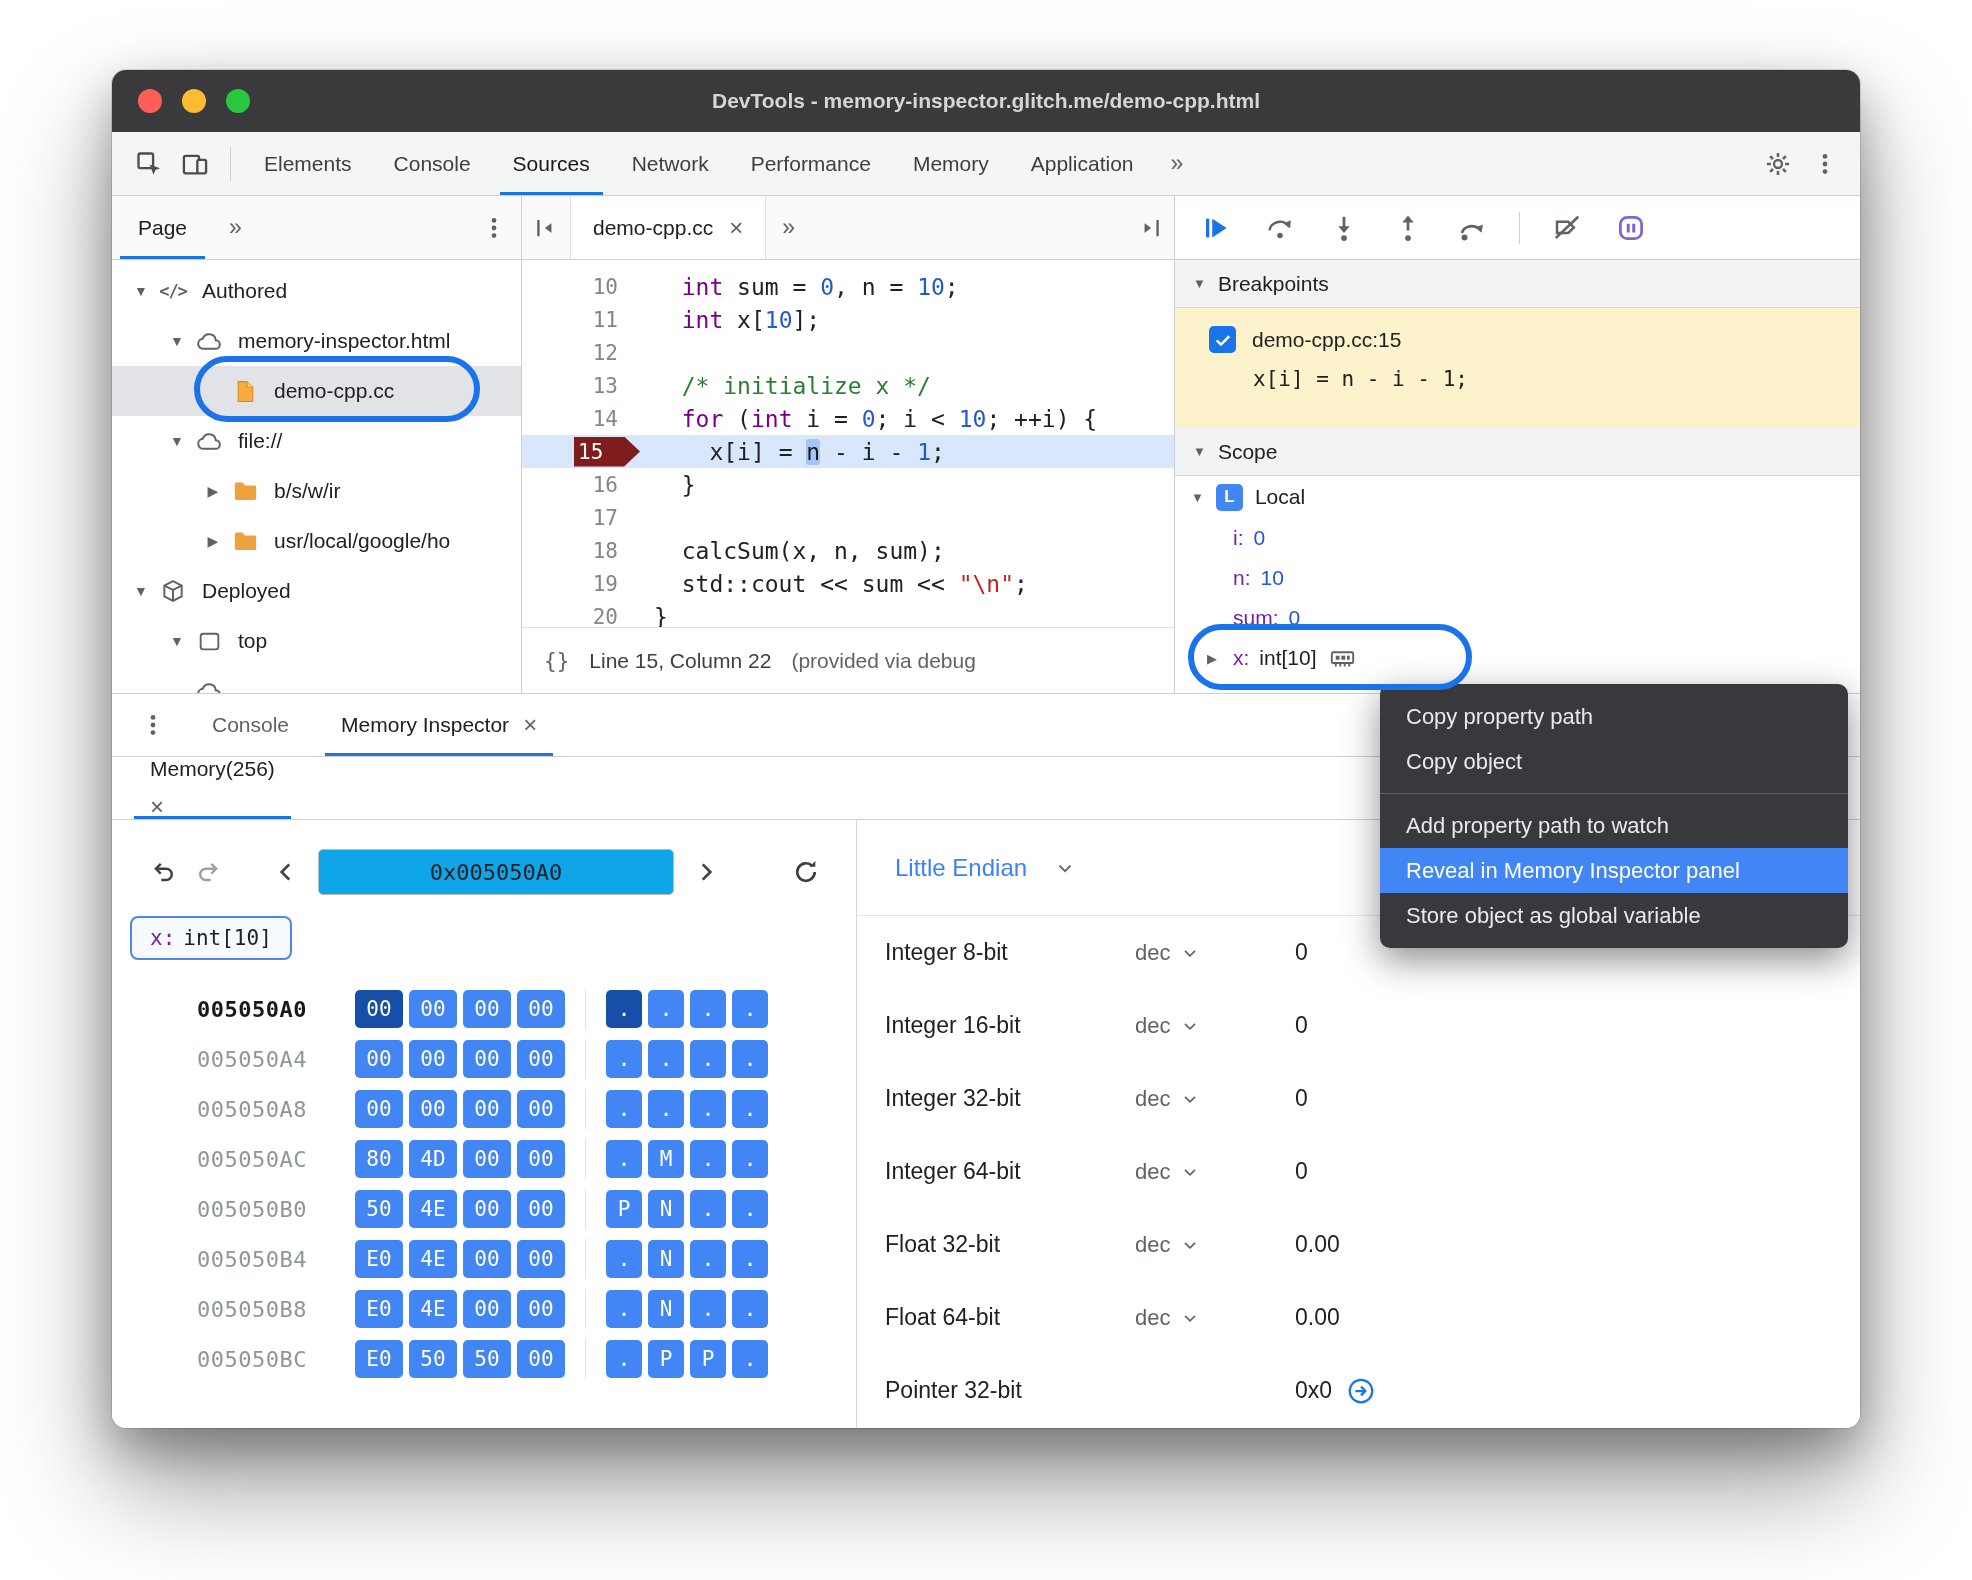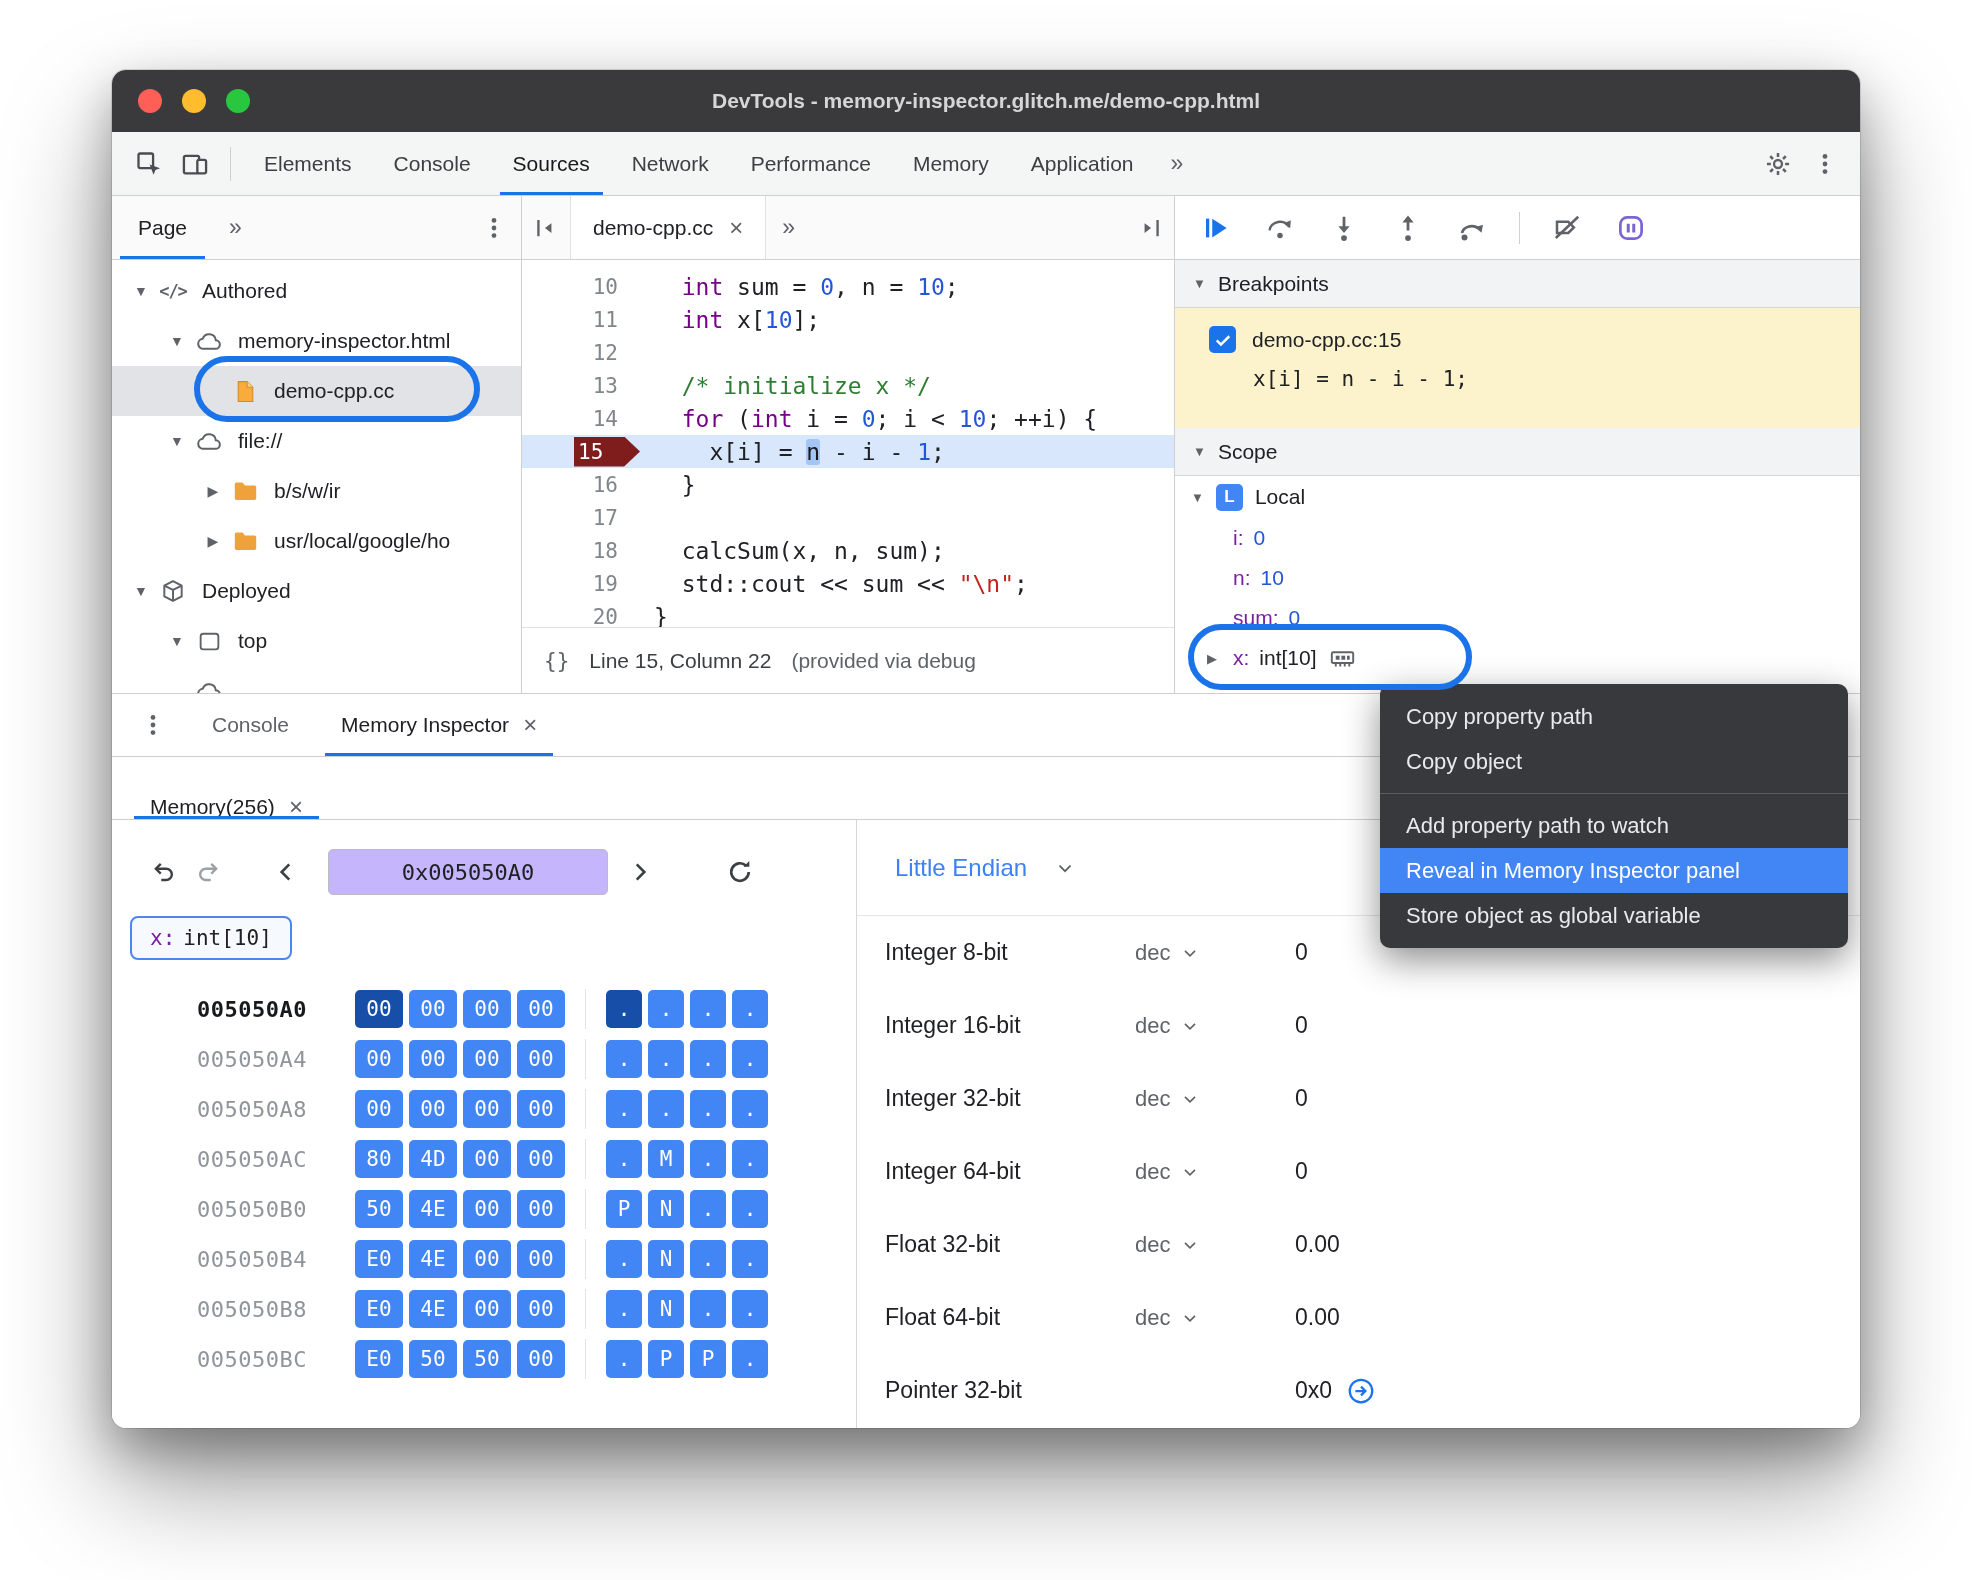--- a/index.html
+++ b/index.html
@@ -95,30 +95,30 @@
 
   
   .drawer { position:absolute; top:623px; left:0; right:0; bottom:0; border-top:1px solid #cfcfcf; background:#fff;
             display:flex; flex-direction:column; }
   .drawer-tabbar { height:63px; flex:none; border-bottom:1px solid #cfcfcf; display:flex; align-items:center; background:#fff; }
   .drawer-vdots { padding:0 20px 0 28px; color:#5f6368; display:flex; }
   .drawer-tab { height:100%; display:flex; align-items:center; gap:14px; padding:0 26px; font-size:21px; color:#5f6368; position:relative; }
   .drawer-tab.selected { color:#202124; }
   .drawer-tab.selected::after { content:""; position:absolute; left:10px; right:10px; bottom:0; height:3px; background:#1a73e8; }
   .mi-tabbar { height:63px; flex:none; border-bottom:1px solid #cfcfcf; display:flex; align-items:center; }
-  .mi-tab { margin-left:16px; height:100%; display:flex; align-items:flex-end; gap:14px; padding:0 22px;
-            font-size:21px; color:#202124; position:relative; }
+  .mi-tab { margin-left:16px; height:100%; display:flex; align-items:flex-start; gap:14px; padding:0 22px;
+            font-size:21px; color:#202124; position:relative;flex-direction:column; }
   .mi-tab::after { content:""; position:absolute; left:6px; right:6px; bottom:0; height:3px; background:#1a73e8; }
   .mi-body { flex:1; min-height:0; display:flex; }
   .mi-left { width:745px; flex:none; border-right:1px solid #d6d6d6; }
   .mi-nav { display:flex; align-items:center; margin:28px 0 0 30px; height:48px; }
   .nav-icn { width:44px; height:44px; display:flex; align-items:center; justify-content:center; color:#3c4043; }
   .nav-icn.dim { color:#9aa0a6; }
   .nav-back { margin-left:34px; } .nav-fwd { margin-left:10px; }
-  .addr-input { width:280px; height:46px; margin-left:20px; border:1px solid #b9bdc1; border-radius:5px; background:#c4b5fd;
+  .addr-input { width:356px; height:46px; margin-left:10px; border:1px solid #b9bdc1; border-radius:5px; background:#0ea5e9;
                 text-align:center; font-size:22px; font-family:"DejaVu Sans Mono",monospace; color:#202124; outline:none; }
   .nav-refresh { margin-left:56px; }
   .mi-tagrow { margin:20px 0 0 18px; height:44px; display:flex; }
   .mi-tag { display:inline-flex; align-items:center; border:2px solid #4c86f0; background:#f6faff; border-radius:8px;
             padding:0 18px; font-family:"DejaVu Sans Mono",monospace; font-size:21px; color:#202124; }
   .mi-tag .var-name { margin-right:8px; }
   .mi-table { margin-top:24px; }
   .mem-row { height:50px; display:flex; align-items:center; }
   .mem-addr { width:135px; margin-left:85px; flex:none; font-family:"DejaVu Sans Mono",monospace; font-size:22px;
               color:#8f959b; letter-spacing:.5px; }

